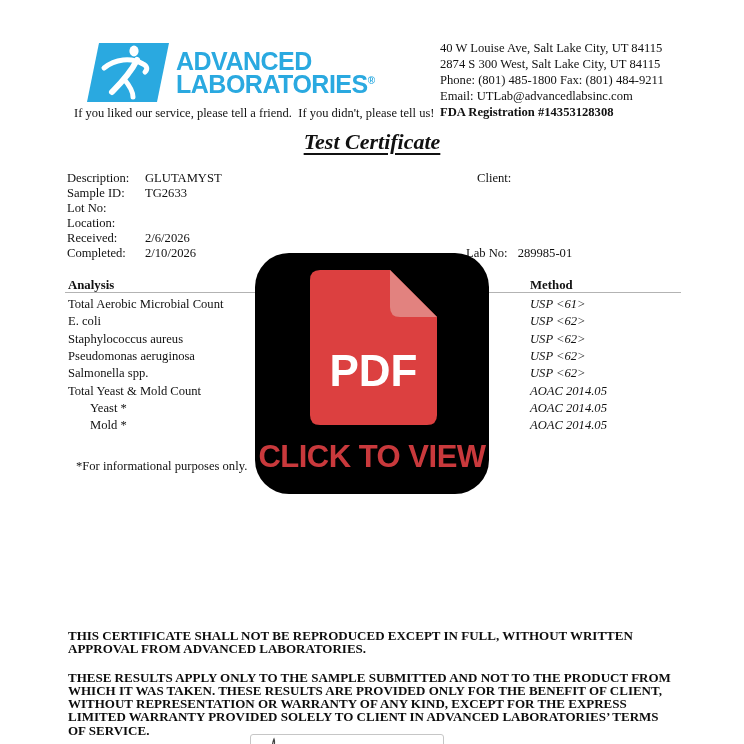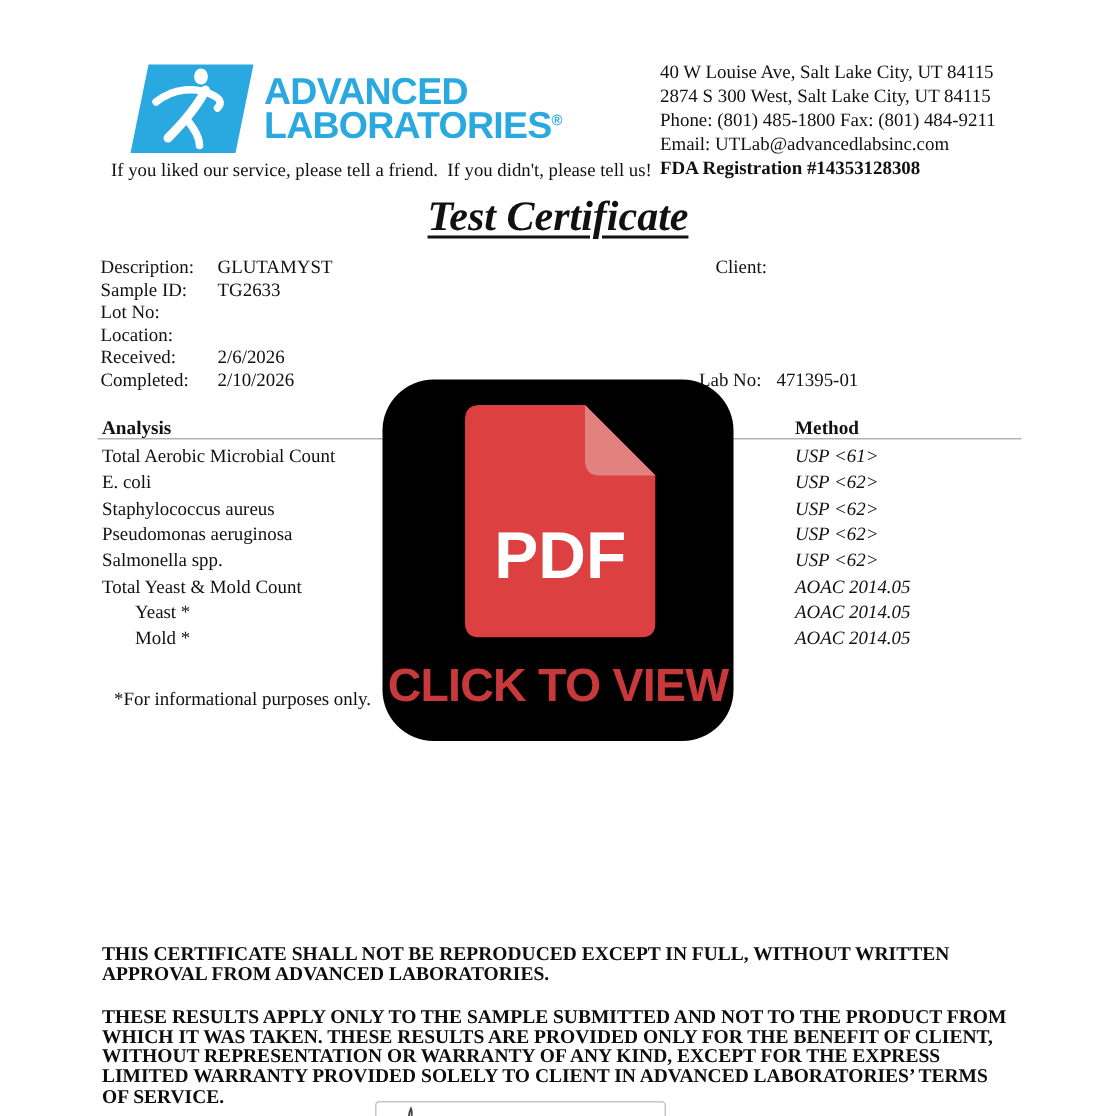--- a/index.html
+++ b/index.html
@@ -18,21 +18,21 @@
     font-family:"Liberation Sans", sans-serif; font-weight:bold;
     font-size:25px; line-height:20px; letter-spacing:-0.5px; color:#2AA9E0;
   }
   .brand sup { font-size:10px; font-weight:bold; }
   .tagline { position:absolute; left:74px; top:106px; font-size:12.5px; color:#111; }
   .contact { position:absolute; left:440px; top:41px; font-size:12.6px; line-height:15.9px; }
   .contact .fda { font-weight:bold; }
   
   .title {
     position:absolute; left:0; top:129px; width:744px; text-align:center;
-    font-size:28px; font-weight:bold; font-style:italic;
+    font-size:22px; font-weight:bold; font-style:italic;
     text-decoration:underline; text-decoration-thickness:2px; text-underline-offset:4px;
   }
   
   .sample-info { position:absolute; left:67px; top:171px; font-size:12.6px; line-height:15.1px; }
   .info-row { display:flex; }
   .info-row .lbl { width:78px; }
   .client-info { position:absolute; left:477px; top:171px; font-size:12.6px; line-height:14.6px; display:flex; }
   .client-info .lbl { margin-right:8px; }
   .labno { position:absolute; left:466px; top:246px; font-size:12.6px; line-height:15px; }
   .labno .lbl { margin-right:10px; }
@@ -130,21 +130,21 @@
       <div class="info-row">
         <span class="lbl">Completed:</span>
         <span class="val">2/10/2026</span>
       </div>
     </div>
 
   <div class="client-info">
     <div class="lbl">Client:</div>
   </div>
   <div class="labno">
-    <span class="lbl">Lab No:</span><span>471395-01</span>
+    <span class="lbl">Lab No:</span><span>289985-01</span>
   </div>
 
   <div class="tbl-head">
     <span class="h-analysis">Analysis</span>
     <span class="h-method">Method</span>
   </div>
   <div class="tbl-rule"></div>
   <div class="tbl-rows" id="results-rows">
       <div class="result-row">
         <span class="analysis">Total Aerobic Microbial Count</span>

